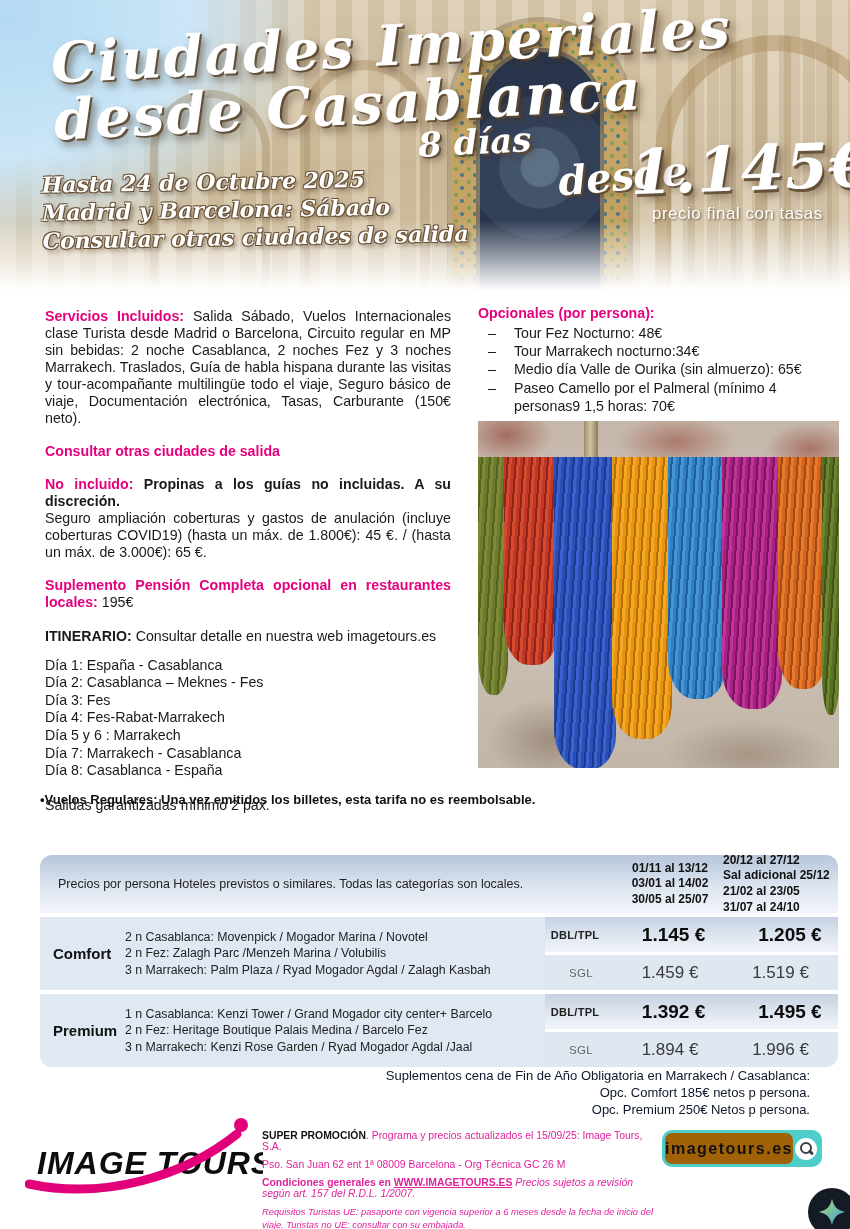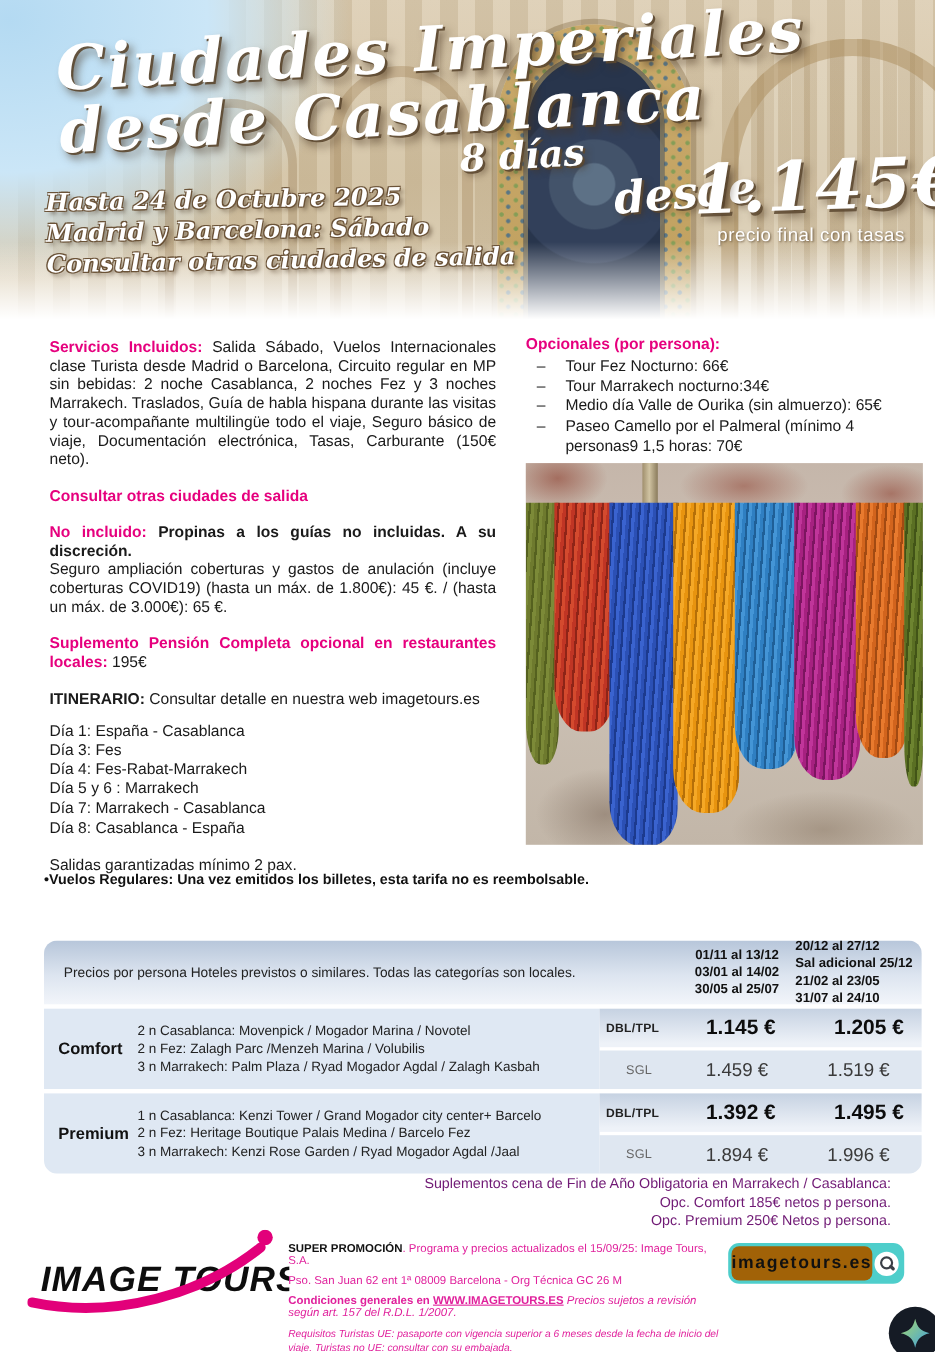--- a/index.html
+++ b/index.html
@@ -111,21 +111,21 @@
   .pt-prow.dbl { background:linear-gradient(180deg,#c6d2e2 0%,#eef2f8 90%); margin-bottom:3px;gap:24px; }
   .pt-prow.sgl { background:#dfe7f1; }
   .pt-plabel { width:72px; text-align:center; font-size:11px; font-weight:bold; letter-spacing:0.3px; color:#222; }
   .pt-prow.sgl .pt-plabel { font-weight:normal; color:#666; font-size:11.5px; }
   .pt-price1 { width:106px; text-align:center; }
   .pt-price2 { width:115px; text-align:center; }
   .pt-prow.dbl .pt-price1, .pt-prow.dbl .pt-price2 { font-size:19px; font-weight:bold; color:#0c0c0c; }
   .pt-prow.sgl .pt-price1, .pt-prow.sgl .pt-price2 { font-size:17px; color:#3a3a3a; }
 
   .suple-note { position:absolute; right:40px; top:1068px; width:600px; text-align:right;
-    font-size:13px; line-height:1.3; color:#701a75; }
+    font-size:13px; line-height:1.3; color:#0f172a; }
 
   
   .logo { position:absolute; left:25px; top:1118px; width:238px; height:92px; }
   .foot-text { position:absolute; left:262px; top:1130px; width:398px; }
   .foot-line { font-size:10.4px; color:#e0219c; margin-bottom:7px; }
   .foot-line .blacklbl { color:#111; font-weight:bold; }
   .foot-line .condlbl { font-weight:bold; }
   .foot-link { font-weight:bold; text-decoration:underline; color:#e0219c; }
   .foot-italic { font-style:italic; }
   .foot-legal { font-size:9.3px; color:#e0219c; font-style:italic; line-height:1.35; }
@@ -179,34 +179,35 @@
 
     <p class="blk just" style="margin-top:16px;"><span class="magenta bold">No incluido:</span><span class="bold"> Propinas a los guías no incluidas. A su discreción.</span></p>
     <p class="just">Seguro ampliación coberturas y gastos de anulación (incluye coberturas COVID19)  (hasta un máx. de 1.800€): 45 €. / (hasta un máx. de 3.000€): 65 €.</p>
 
     <p class="blk just" style="margin-top:16px;"><span class="magenta bold">Suplemento Pensión Completa opcional en restaurantes locales:</span><span> 195€</span></p>
 
     <p class="blk" style="margin-top:17px;"><span class="bold">ITINERARIO:</span><span> Consultar detalle en nuestra web imagetours.es</span></p>
 
     <ul class="itin-list">
       <li>Día 1: España - Casablanca</li>
+      <li>Día 2: Casablanca – Meknes - Fes</li>
       <li>Día 3: Fes</li>
       <li>Día 4: Fes-Rabat-Marrakech</li>
       <li>Día 5 y 6 : Marrakech</li>
       <li>Día  7: Marrakech - Casablanca</li>
       <li>Día 8: Casablanca - España</li>
     </ul>
 
     <p class="blk" style="margin-top:17px;">Salidas garantizadas mínimo 2 pax.</p>
   </div>
 
   <div class="col-right">
     <div class="opt-title">Opcionales (por persona):</div>
     <ul class="opt-list">
-      <li>Tour Fez Nocturno: 66€</li>
+      <li>Tour Fez Nocturno: 48€</li>
       <li>Tour Marrakech nocturno:34€</li>
       <li>Medio día Valle de Ourika (sin almuerzo): 65€</li>
       <li>Paseo Camello por el Palmeral (mínimo 4 personas9 1,5 horas: 70€</li>
     </ul>
 
     <div class="yarn">
       <div class="yarn-pole"></div>
       <div class="yarn-rope"></div>
       <div class="strand s0"></div>
       <div class="strand s1"></div>

